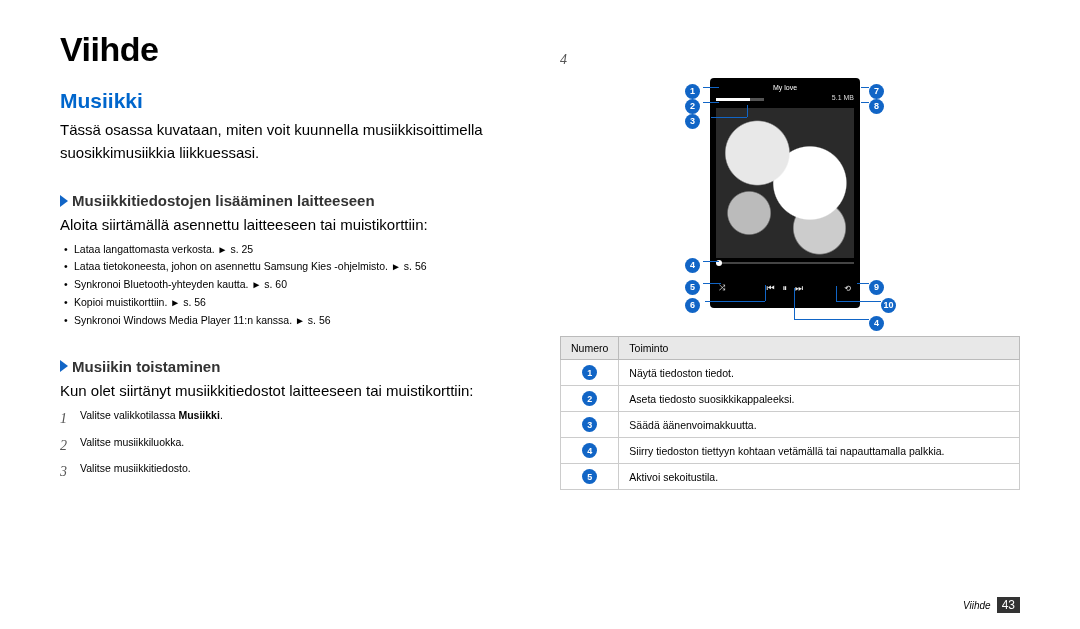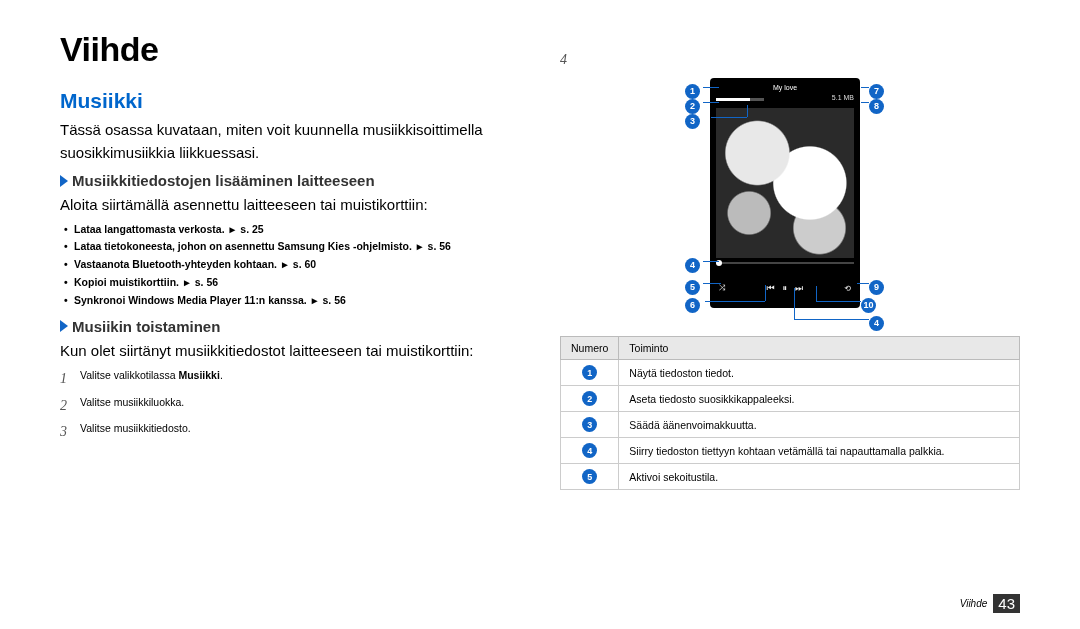--- a/index.html
+++ b/index.html
@@ -11,26 +11,26 @@
     height: 629px;
     position: relative;
     overflow: hidden;
   }
   .page { display: flex; padding: 30px 60px 0 60px; gap: 40px; }
   .col { flex: 1; }
   h1 { font-size: 34px; font-weight: 600; margin-bottom: 20px; letter-spacing: -0.5px; }
   h2 { color: #0066cc; font-size: 21px; font-weight: 600; margin-bottom: 6px; }
   h3 {
     color: #333; font-size: 15px; font-weight: 700;
-    margin-top: 8px; margin-bottom: 5px;
+    margin-top: 28px; margin-bottom: 5px;
     display: flex; align-items: center; gap: 4px;
   }
   p { font-size: 15px; line-height: 1.5; margin-bottom: 4px; }
   .body-block { margin-top: 2px; }
-  ul { list-style: none; margin: 4px 0 0 4px; font-weight: bold; }
+  ul { list-style: none; margin: 4px 0 0 4px; }
   ul li { font-size: 10.5px; line-height: 1.7; position: relative; padding-left: 10px; }
   ul li::before { content: "•"; position: absolute; left: 0; }
   .after-arrow { font-size: 10.5px; }
   .arrow { font-size: 10px; }
   ol { list-style: none; margin-top: 4px; }
   ol li { font-size: 10.5px; line-height: 1.9; display: flex; gap: 6px; }
   .step-num {
     font-family: Georgia, serif; font-style: italic; color: #555;
     font-size: 14px; min-width: 14px;
   }
@@ -110,36 +110,36 @@
   .b6 .line { left: 20px; top: 7px; width: 60px; }
   .b6 .vline{ left: 80px; top: -9px; height: 16px; }
 
   
   .b7  { left: 244px; top: 2px; }
   .b7 .line { left: -8px; top: 7px; width: 8px; }
   .b8  { left: 244px; top: 17px; }
   .b8 .line { left: -8px; top: 7px; width: 8px; }
   .b9  { left: 244px; top: 198px; }
   .b9 .line { left: -12px; top: 7px; width: 12px; }
-  .b10 { left: 236px; top: 216px; }
+  .b10 { left: 256px; top: 216px; }
   .b10 .line { left: -45px; top: 7px; width: 45px; }
   .b10 .vline { left: -45px; top: -8px; height: 15px; }
   .b11 { left: 244px; top: 234px; }
   .b11 .line { left: -75px; top: 7px; width: 75px; }
   .b11 .vline { left: -75px; top: -24px; height: 31px; }
 
   table { border-collapse: collapse; width: 100%; font-size: 10.5px; padding-left: 37px; }
   th { background: #e8e8e8; text-align: left; font-weight: 400; padding: 5px 10px; border: 1px solid #bbb; }
   td { padding: 5px 10px; border: 1px solid #ccc; vertical-align: middle; }
   td.num { text-align: center; width: 54px; }
   .footer {
     position: absolute; bottom: 16px; right: 60px;
     font-size: 10px; display: flex; align-items: center; gap: 6px;
   }
-  .page-num { background: #333; color: #fff; padding: 1px 5px; font-size: 15px; }
+  .page-num { background: #333; color: #fff; padding: 1px 5px; font-size: 12px; }
   .footer-section { font-style: italic; }
 </style>
 </head>
 <body>
 
 <div class="page">
 
   <div class="col">
     <h1>Viihde</h1>
     <h2>Musiikki</h2>
@@ -147,21 +147,21 @@
 
     <h3>
       <span class="chevron"></span>
       <span>Musiikkitiedostojen lisääminen laitteeseen</span>
     </h3>
     <div class="body-block">
       <p>Aloita siirtämällä asennettu laitteeseen tai muistikorttiin:</p>
       <ul>
         <li><span>Lataa langattomasta verkosta.</span> <span class="arrow">►</span> <span class="after-arrow">s. 25</span></li>
         <li><span>Lataa tietokoneesta, johon on asennettu Samsung Kies -ohjelmisto.</span> <span class="arrow">►</span> <span class="after-arrow">s. 56</span></li>
-        <li><span>Vastaanota Bluetooth-yhteyden kohtaan.</span> <span class="arrow">►</span> <span class="after-arrow">s. 60</span></li>
+        <li><span>Synkronoi Bluetooth-yhteyden kautta.</span> <span class="arrow">►</span> <span class="after-arrow">s. 60</span></li>
         <li><span>Kopioi muistikorttiin.</span> <span class="arrow">►</span> <span class="after-arrow">s. 56</span></li>
         <li><span>Synkronoi Windows Media Player 11:n kanssa.</span> <span class="arrow">►</span> <span class="after-arrow">s. 56</span></li>
       </ul>
     </div>
 
     <h3>
       <span class="chevron"></span>
       <span>Musiikin toistaminen</span>
     </h3>
     <div class="body-block">

